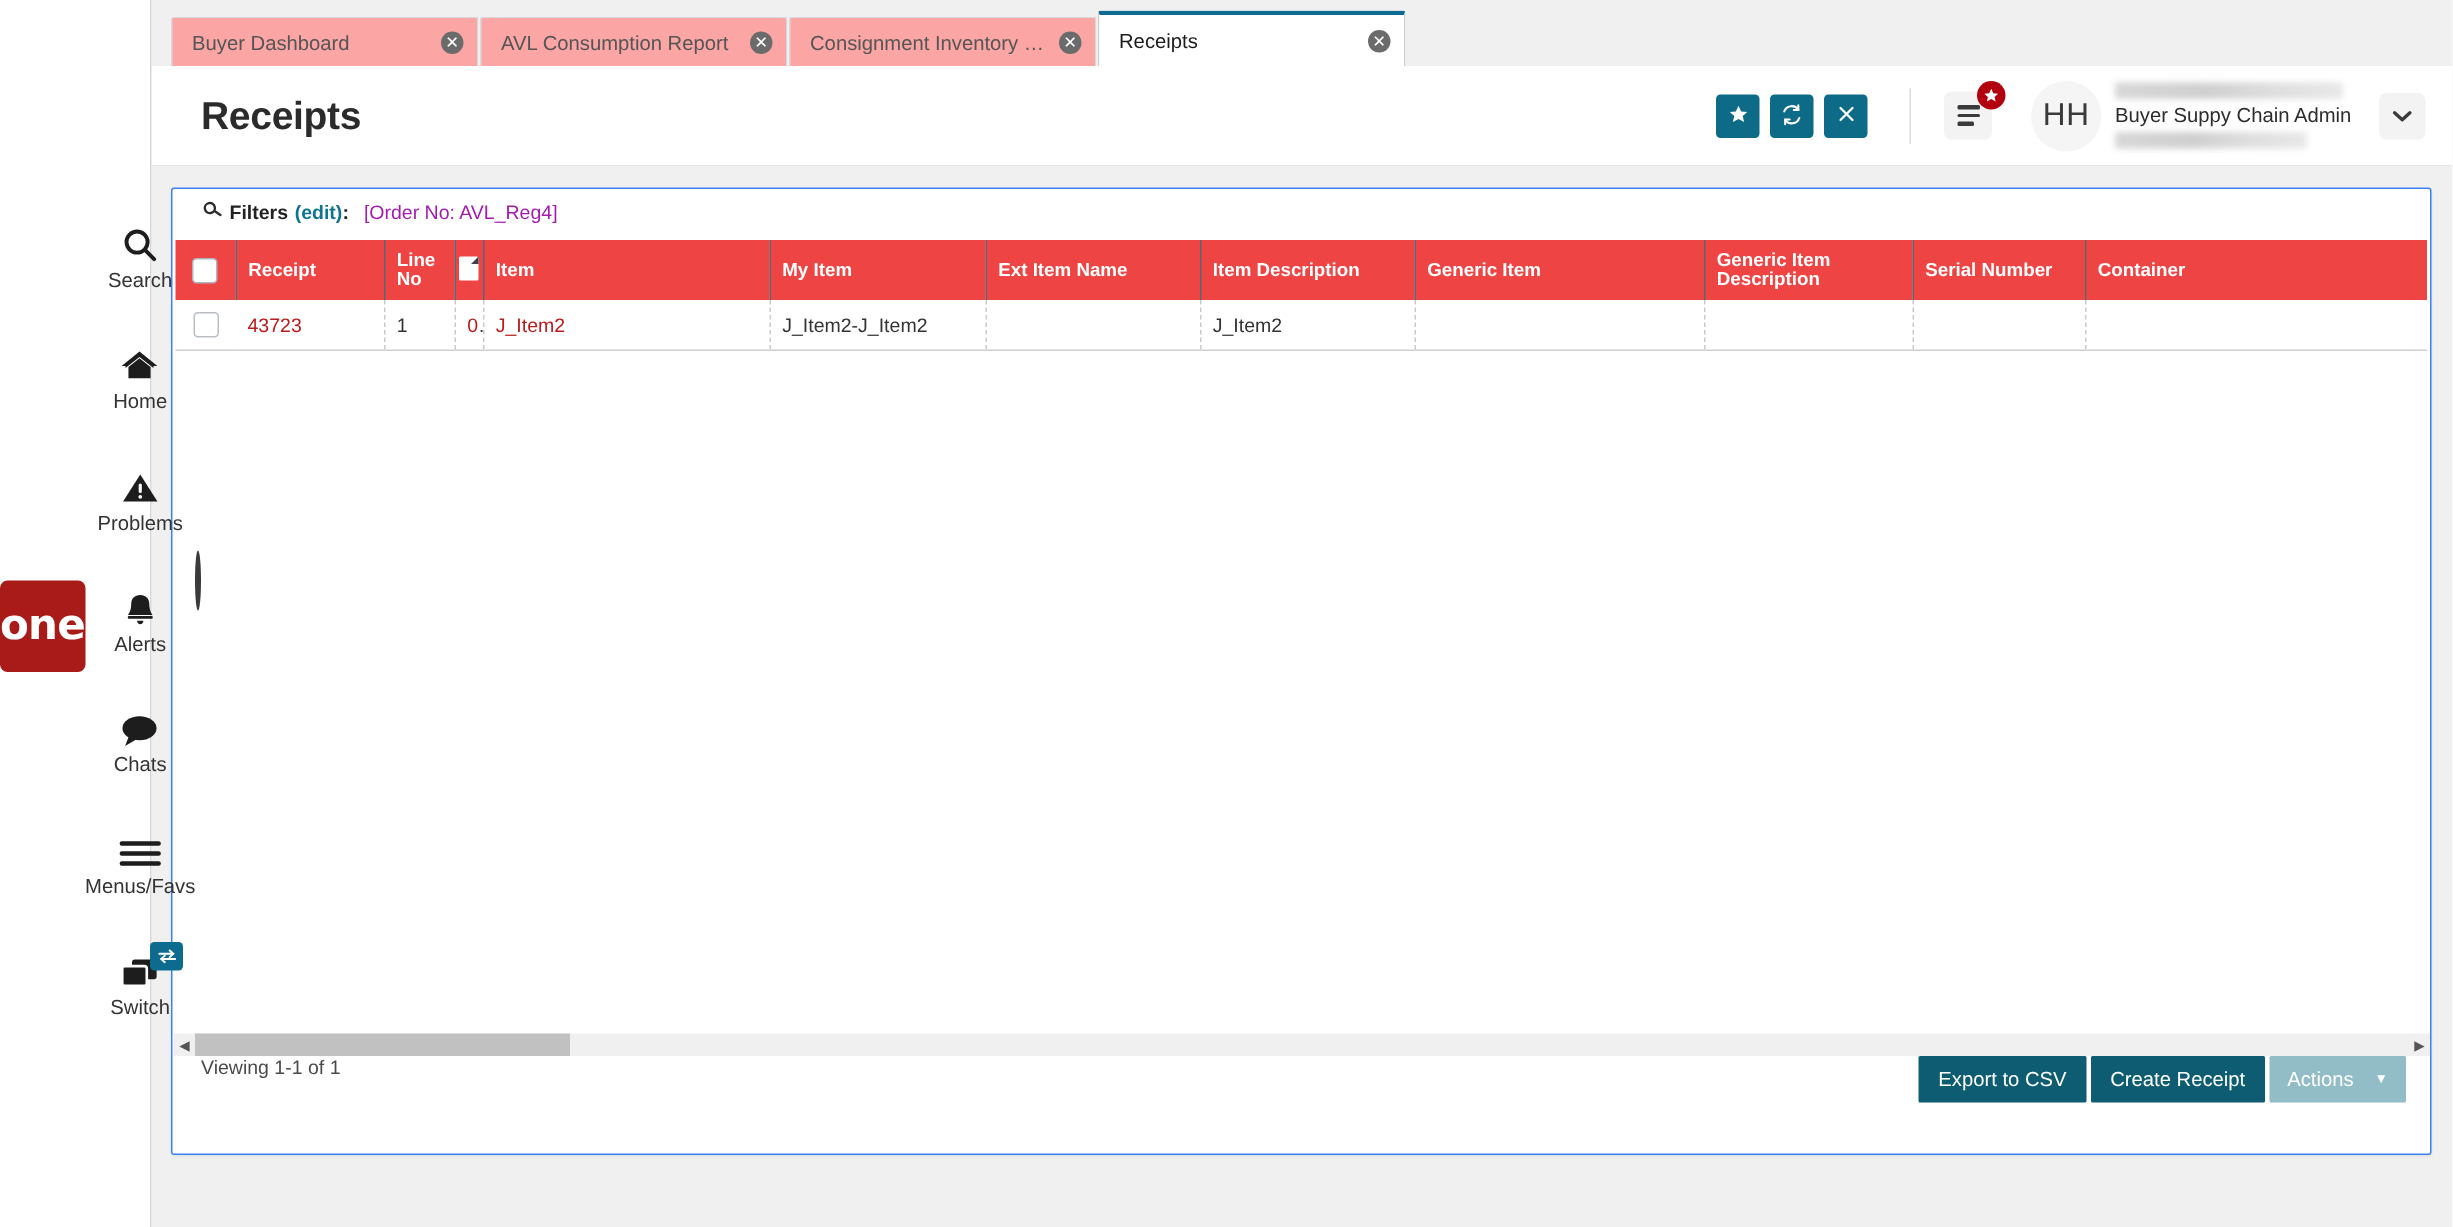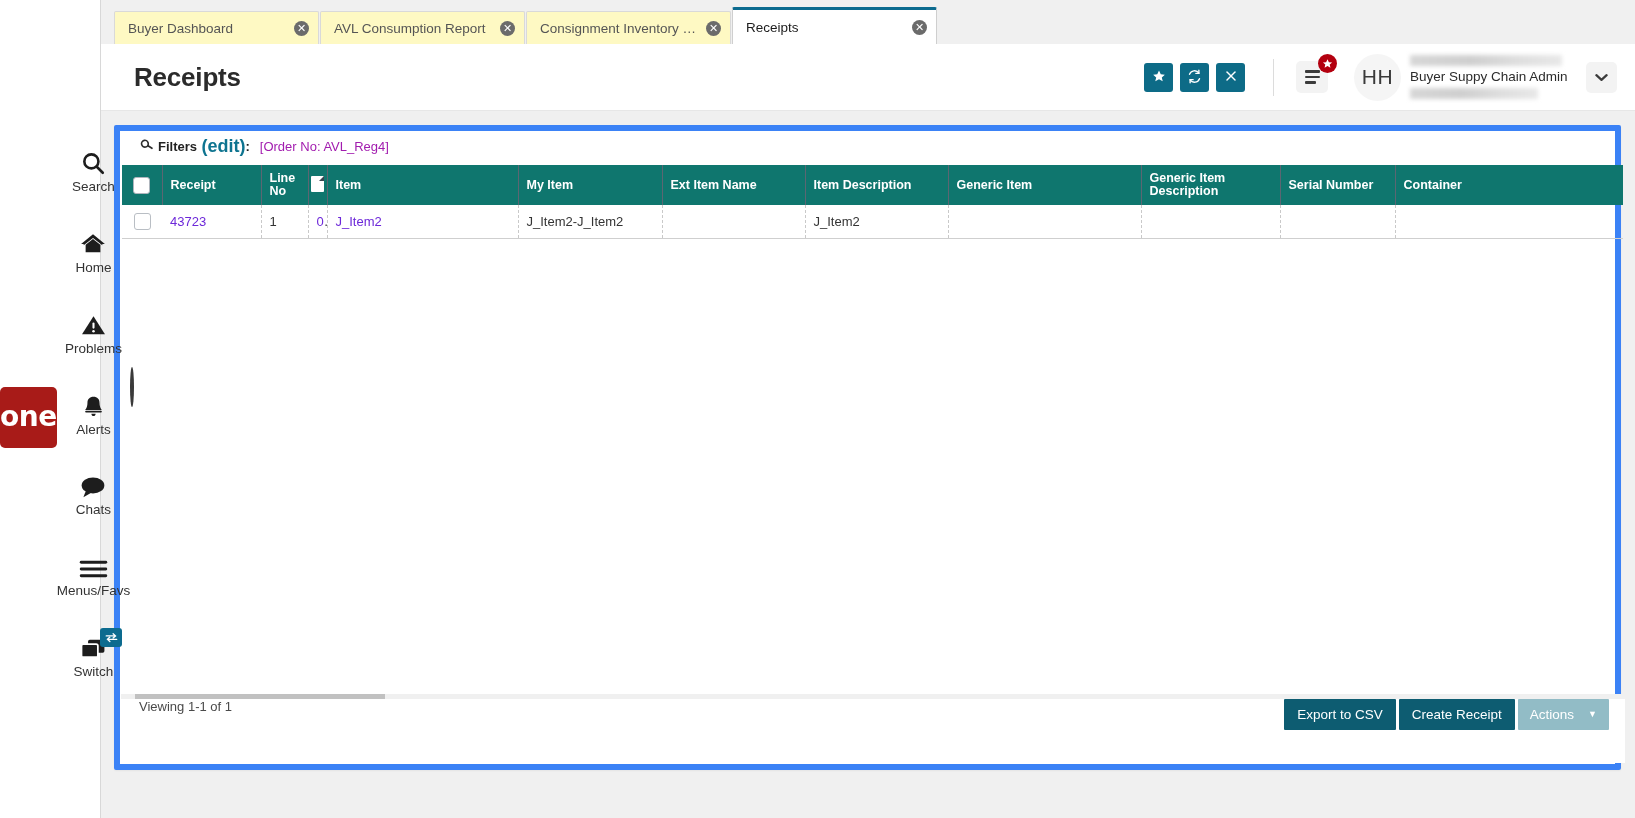--- a/index.html
+++ b/index.html
@@ -115,21 +115,21 @@
     width: 1534px; height: 44px;
     background: #f0f0f0;
     display: flex;
     align-items: flex-end;
     padding-left: 13px;
   }
   .tab {
     height: 33px;
     min-width: 205px;
     max-width: 205px;
-    background: #fef9c3;
+    background: #fca5a5;
     border: 1px solid #d9d9d9;
     border-bottom: none;
     border-radius: 2px 2px 0 0;
     display: flex;
     align-items: center;
     padding: 0 9px 0 13px;
     margin-right: 1px;
     position: relative;
     cursor: pointer;
   }
@@ -269,21 +269,21 @@
     font-size: 13px;
     cursor: pointer;
   }
 
   
   #content {
     position: absolute;
     left: 114px; top: 125px;
     width: 1507px; height: 645px;
     background: #ffffff;
-    border: 6px solid #3b82f6;
+    border: 1px solid #3b82f6;
     border-radius: 2px;
     box-shadow: 0 1px 2px rgba(0,0,0,.05);
   }
 
   #filters-bar {
     height: 30px;
     display: flex;
     align-items: center;
     padding: 0 0 0 20px;
   }
@@ -293,21 +293,21 @@
     margin-right: 5px;
     font-weight: bold;
     transform: rotate(-12deg);
   }
   .filters-label {
     font-size: 13px;
     font-weight: bold;
     color: #222222;
   }
   .filters-edit {
-    font-size: 18px;
+    font-size: 13px;
     font-weight: bold;
     color: #0e7490;
     cursor: pointer;
     text-decoration: none;
   }
   .filters-colon { font-size: 13px; font-weight: bold; color: #222; }
   .filters-crit {
     font-size: 13px;
     color: #a21caf;
     margin-left: 10px;
@@ -322,21 +322,21 @@
     overflow: hidden;
   }
   table.grid {
     border-collapse: collapse;
     table-layout: fixed;
     width: 1501px;
     margin-left: 1px;
     font-size: 13px;
   }
   table.grid thead th {
-    background: #0f766e;
+    background: #ef4444;
     color: #ffffff;
     font-size: 12.5px;
     font-weight: bold;
     text-align: left;
     padding: 6px 8px;
     height: 40px;
     vertical-align: middle;
     border-right: 1px solid #5b6672;
     white-space: normal;
     line-height: 13px;
@@ -358,21 +358,21 @@
     overflow: hidden;
     white-space: nowrap;
     text-overflow: ellipsis;
   }
   table.grid tbody td.td-check {
     border-right: none;
     text-align: center;
     padding: 0;
   }
   table.grid tbody td:last-child { border-right: none; }
-  .cell-link { color: #6d28d9; cursor: pointer; }
+  .cell-link { color: #b91c1c; cursor: pointer; }
   .chk {
     display: inline-block;
     width: 17px; height: 17px;
     background: #ffffff;
     border: 1px solid #b9bec4;
     border-radius: 3px;
     cursor: pointer;
     vertical-align: middle;
   }
   thead .chk { border-color: #aeb5bd; }

